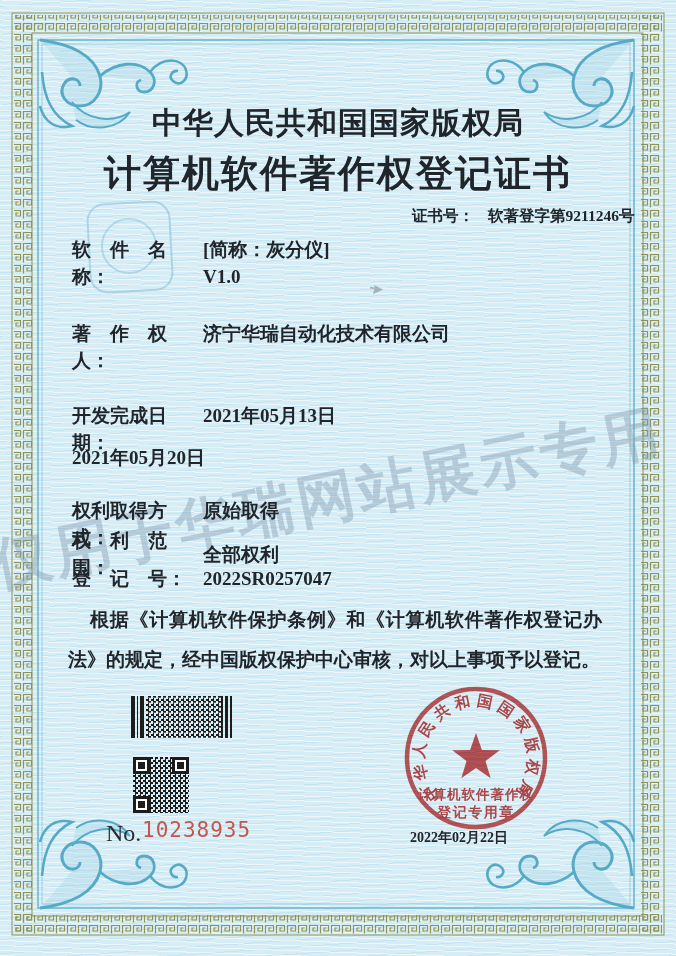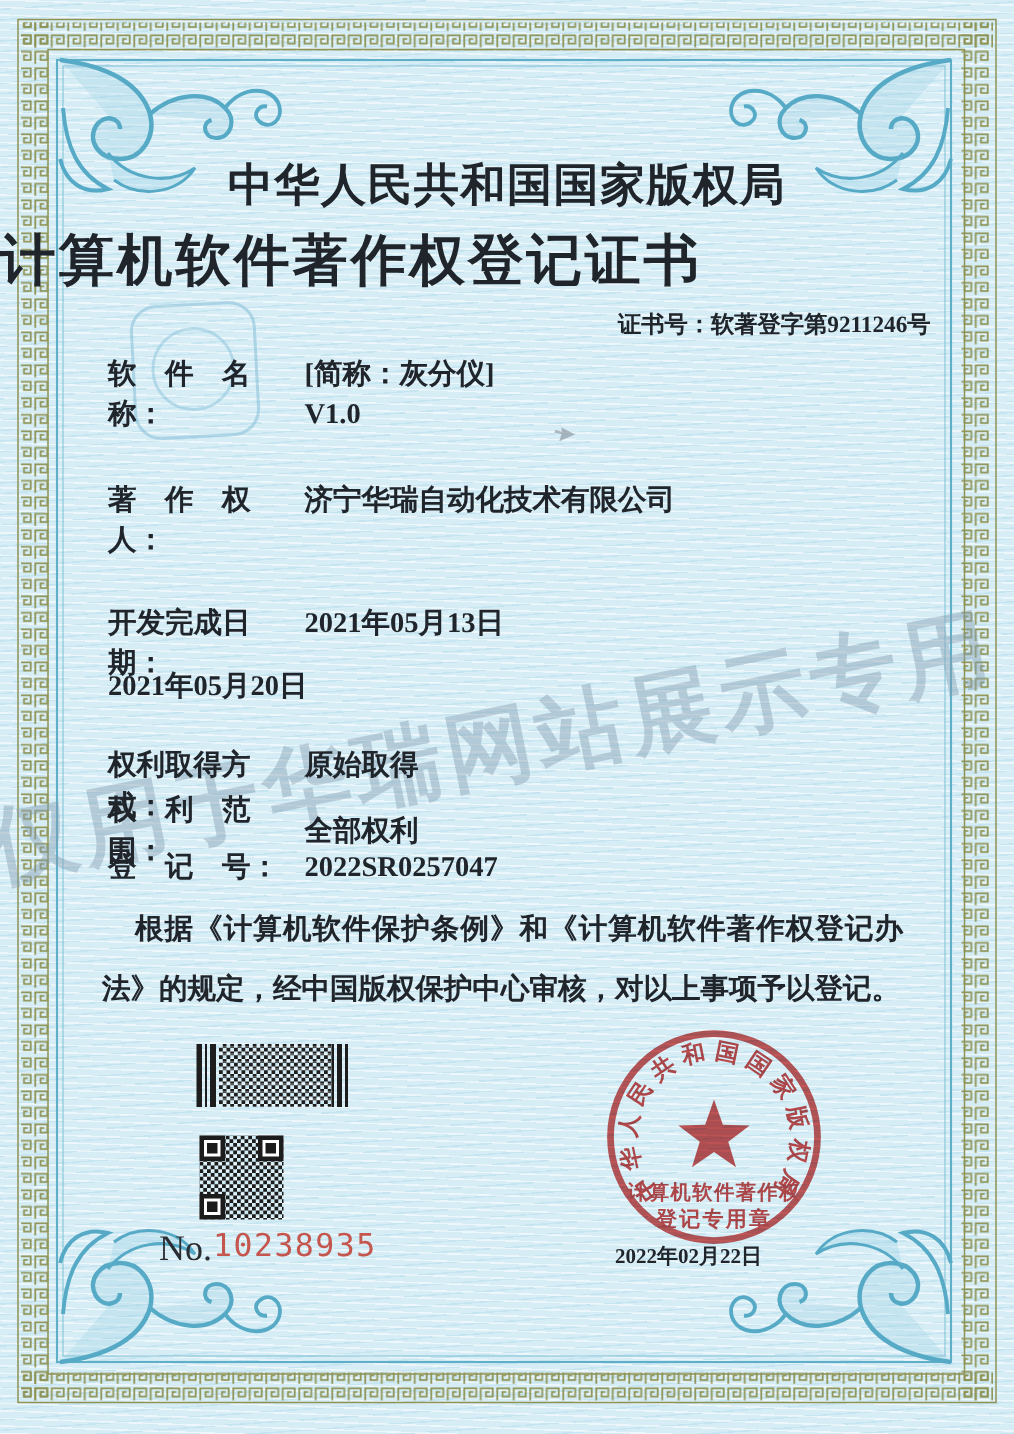--- a/index.html
+++ b/index.html
@@ -17,23 +17,23 @@
     color:rgba(128,154,174,.42);}
   
   .emboss{position:absolute;left:88px;top:202px;width:80px;height:86px;z-index:2;
     border:2px solid rgba(125,185,212,.5);border-radius:18px;transform:rotate(-3deg);}
   .emboss .inner-circle{position:absolute;left:11px;top:14px;width:52px;height:52px;border-radius:50%;
     border:2px solid rgba(125,185,212,.42);}
   
   .content{position:absolute;left:0;top:0;width:676px;height:956px;z-index:3;color:#20252b;}
   .authority{position:absolute;left:0;top:103px;width:676px;text-align:center;
     font-size:30px;font-weight:bold;letter-spacing:1px;}
-  .cert-title{position:absolute;left:0;top:149px;width:676px;text-align:left;
+  .cert-title{position:absolute;left:0;top:149px;width:676px;text-align:center;
     font-size:37px;font-weight:bold;letter-spacing:2px;}
-  .certno-row{position:absolute;left:412px;top:206px;display:flex;
+  .certno-row{position:absolute;left:412px;top:206px;display:flex;gap:14px;
     font-size:15.5px;font-weight:bold;}
   .field{position:absolute;left:72px;display:flex;font-size:19px;font-weight:bold;line-height:27px;}
   .field .lbl{width:131px;flex:0 0 131px;}
   .statement{position:absolute;left:68px;top:600px;width:534px;font-size:19px;font-weight:bold;
     line-height:40px;text-indent:22px;text-align:justify;}
   
   .no-label{position:absolute;left:106px;top:820px;font-size:24px;color:#2a2e33;}
   .no-value{position:absolute;left:142px;top:818px;font-size:21px;letter-spacing:1px;
     color:#c4564e;font-family:"DejaVu Sans Mono","Liberation Mono",monospace;}
   .issue-date{position:absolute;left:410px;top:829px;font-size:14px;font-weight:bold;color:#20252b;}

